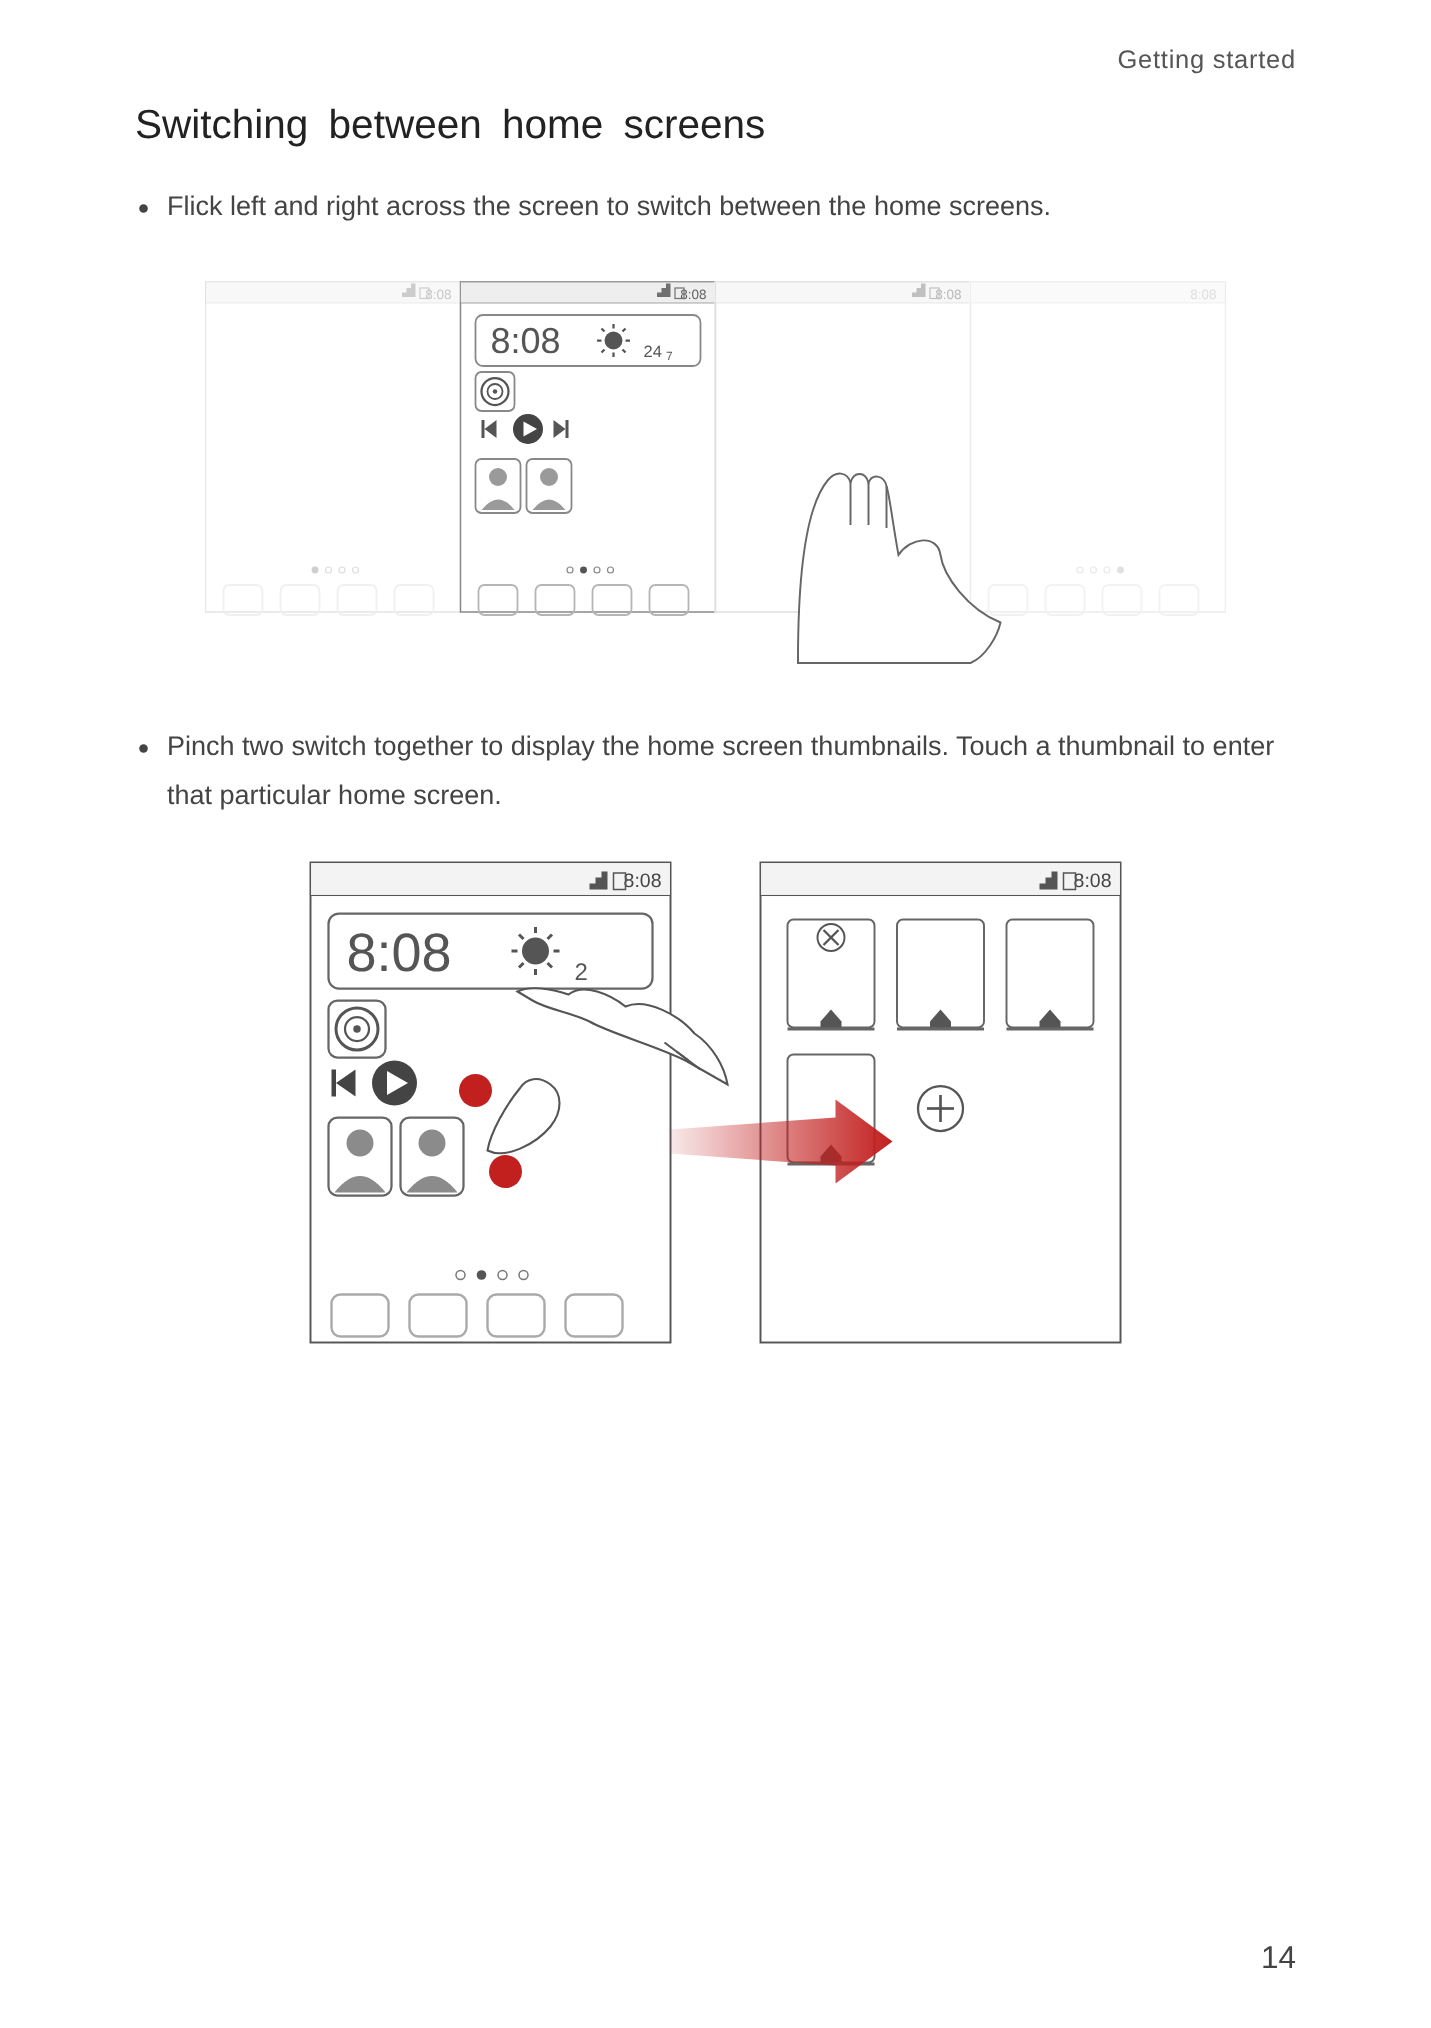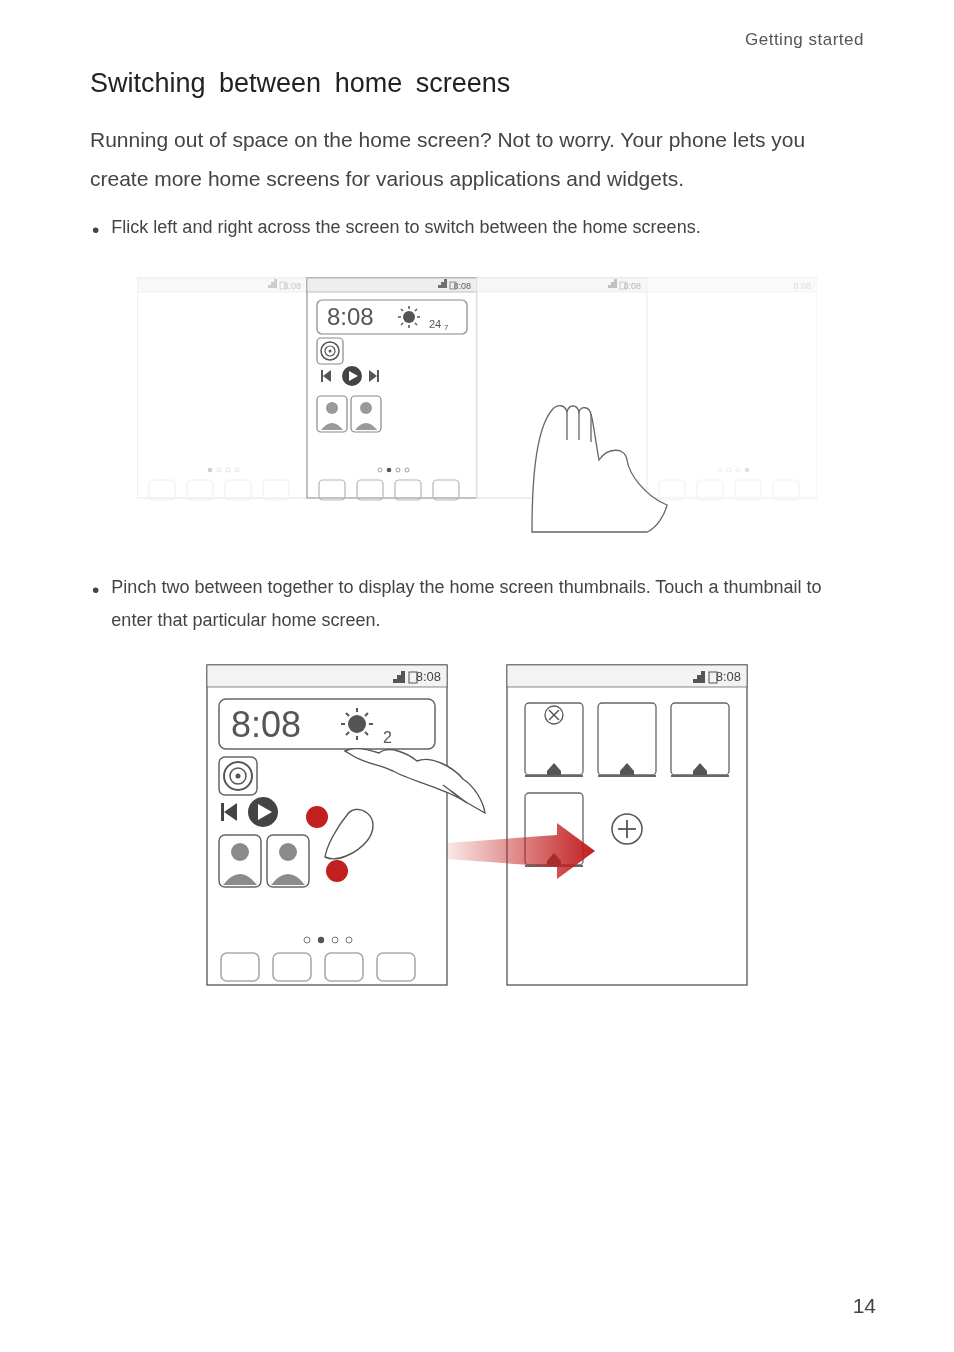--- a/index.html
+++ b/index.html
@@ -57,35 +57,34 @@
     flex: 1;
   }
   .figure-block {
     display: flex;
     justify-content: center;
     margin: 20px 0 36px 0;
   }
   .page-number {
     position: absolute;
     bottom: 34px;
-    right: 78px;
+    right: 90px;
     font-size: 21px;
     color: #444;
   }
 </style>
 </head>
 <body>
 
 <div class="page">
 
   <div class="running-header">Getting started</div>
 
   <div class="section-title">Switching  between  home  screens</div>
 
-  <div class="body-text">Running out of space on the home screen? Not to worry. Your phone lets you create more home screens for various applications and widgets.</div>
 
   <div class="bullet-row">
     <div class="bullet-dot">•</div>
     <div class="bullet-text">Flick left and right across the screen to switch between the home screens.</div>
   </div>
 
   <div class="figure-block">
     <svg width="680" height="265" viewBox="0 0 680 265">
 
       <g transform="translate(0,0)">
@@ -217,21 +216,21 @@
 
         <path d="M430 142 C 430 156, 430 164, 430 170" fill="none"></path>
         <path d="M442 142 C 442 156, 442 164, 442 170" fill="none"></path>
         <path d="M454 144 C 454 158, 454 166, 454 172" fill="none"></path>
       </g>
     </svg>
   </div>
 
   <div class="bullet-row">
     <div class="bullet-dot">•</div>
-    <div class="bullet-text">Pinch two between together to display the home screen thumbnails. Touch a thumbnail to enter that particular home screen.</div>
+    <div class="bullet-text">Pinch two switch together to display the home screen thumbnails. Touch a thumbnail to enter that particular home screen.</div>
   </div>
 
   <div class="figure-block">
     <svg width="560" height="360" viewBox="0 0 560 360">
 
       <g>
         <rect x="10" y="8" width="240" height="320" fill="#ffffff" stroke="#555" stroke-width="1.3"></rect>
         <rect x="10" y="8" width="240" height="22" fill="#f3f3f3" stroke="#555" stroke-width="0.7"></rect>
         <text x="244" y="24" font-size="13" fill="#444" text-anchor="end">8:08</text>
 

